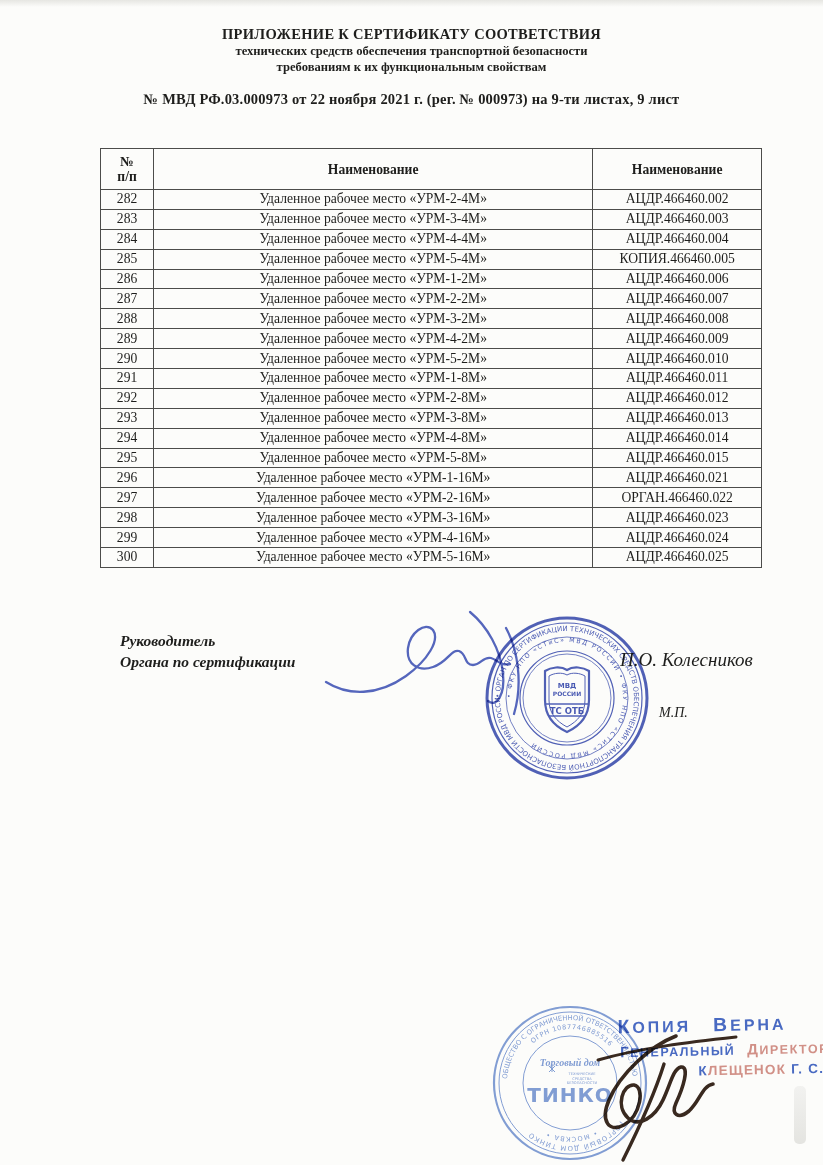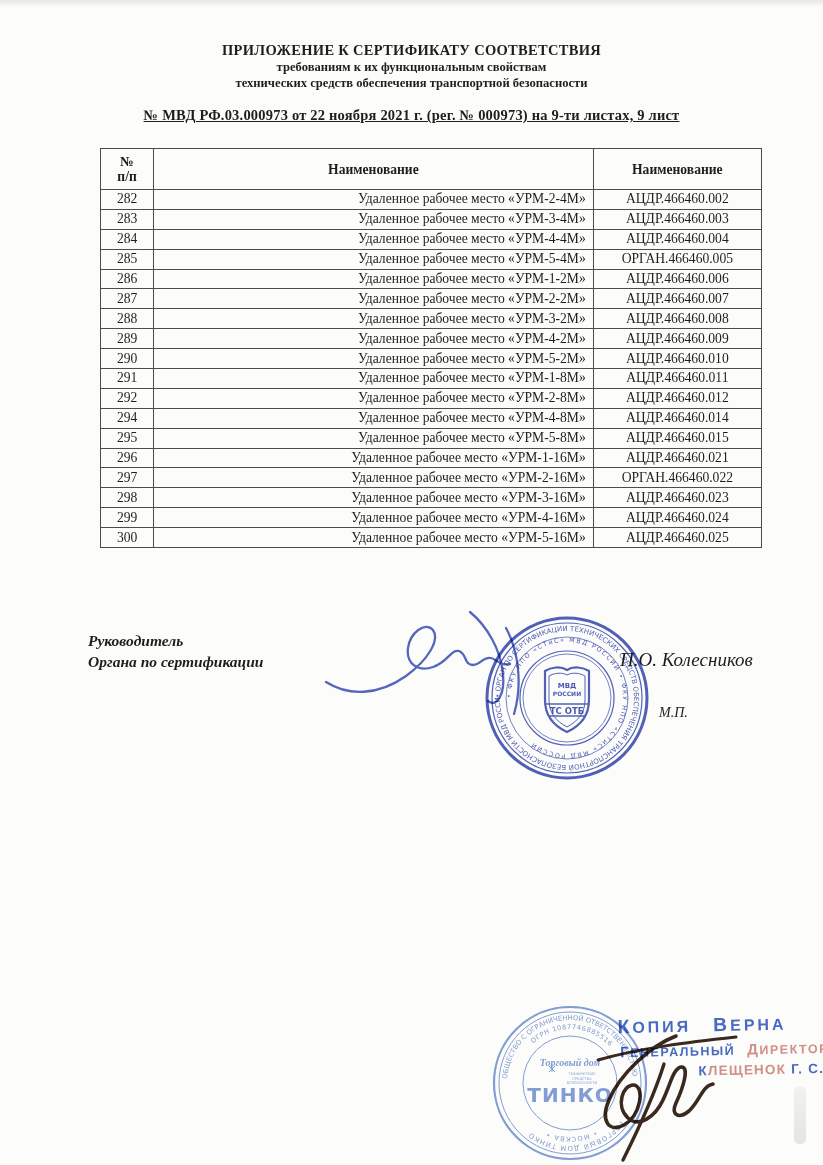--- a/index.html
+++ b/index.html
@@ -4,39 +4,39 @@
 <style>
   html,body{margin:0;padding:0;background:#e9e9e7;}
   .page{position:relative;width:823px;height:1165px;background:#fcfcfa;margin:0 auto;
         font-family:"Liberation Serif",serif;color:#1e1e1c;overflow:hidden;}
   .top-shade{position:absolute;top:0;left:0;right:0;height:7px;
         background:linear-gradient(#e6e6e2,rgba(255,255,255,0));}
   .scan-streak{position:absolute;left:794px;top:1086px;width:12px;height:58px;border-radius:5px;
         background:linear-gradient(#f0f0ee,#e0e0dc);opacity:.85;}
 
   
-  .hdr{position:absolute;top:42px;left:0;right:0;text-align:center;}
+  .hdr{position:absolute;top:26px;left:0;right:0;text-align:center;}
   .hdr .title{font-size:14.5px;font-weight:bold;letter-spacing:.3px;}
   .hdr .sub{font-size:12.6px;font-weight:bold;margin-top:1px;}
-  .hdr .cert{font-size:14.5px;font-weight:bold;margin-top:16px;letter-spacing:.2px;text-decoration:underline;}
+  .hdr .cert{font-size:14.5px;font-weight:bold;margin-top:16px;letter-spacing:.2px;}
 
   
   table.items{position:absolute;left:100px;top:148px;width:662px;border-collapse:collapse;
         border:1.5px solid #3f3f3d;}
   table.items th,table.items td{border:1px solid #4c4c4a;}
   table.items thead th{height:40px;font-size:13.6px;font-weight:bold;text-align:center;
         vertical-align:middle;line-height:15px;padding:0 4px;}
   table.items tbody td{height:18.9px;font-size:13.6px;line-height:16px;padding:0 7px;
         vertical-align:middle;white-space:nowrap;}
   .c-num{width:41px;text-align:center;}
-  .c-name{width:455px;text-align:right;}
+  .c-name{width:455px;text-align:center;}
   .c-code{width:160px;text-align:center;}
 
   
-  .role{position:absolute;left:88px;top:630px;font-size:15.5px;font-weight:bold;
+  .role{position:absolute;left:120px;top:630px;font-size:15.5px;font-weight:bold;
         font-style:italic;line-height:21px;}
   .approver-name{position:absolute;left:620px;top:649px;font-size:19px;font-weight:normal;
         font-style:italic;}
   .mp{position:absolute;left:659px;top:705px;font-size:14px;font-style:italic;}
 
   .stamp,.sig{position:absolute;mix-blend-mode:multiply;}
   svg text{font-family:"DejaVu Sans",sans-serif;}
   .script-text{font-family:"Liberation Serif",serif;font-style:italic;font-weight:bold;}
 
   
@@ -51,22 +51,22 @@
   .ink-pink{color:#d4928a;}
 </style>
 </head>
 <body>
 
 <div class="page">
   <div class="top-shade"></div>
 
   <div class="hdr">
     <div class="title">ПРИЛОЖЕНИЕ К СЕРТИФИКАТУ СООТВЕТСТВИЯ</div>
+    <div class="sub">технических средств обеспечения транспортной безопасности</div>
     <div class="sub">требованиям к их функциональным свойствам</div>
-    <div class="sub">технических средств обеспечения транспортной безопасности</div>
     <div class="cert">№ МВД РФ.03.000973 от 22 ноября 2021 г. (рег. № 000973) на 9-ти листах, 9 лист</div>
   </div>
 
   <table class="items">
     <thead>
       <tr>
         <th class="c-num">
           <span>№</span><br>
           <span>п/п</span>
         </th>
@@ -86,21 +86,21 @@
           <td class="c-code">АЦДР.466460.003</td>
         </tr>
         <tr>
           <td class="c-num">284</td>
           <td class="c-name">Удаленное рабочее место «УРМ-4-4М»</td>
           <td class="c-code">АЦДР.466460.004</td>
         </tr>
         <tr>
           <td class="c-num">285</td>
           <td class="c-name">Удаленное рабочее место «УРМ-5-4М»</td>
-          <td class="c-code">ОРГАН.466460.005</td>
+          <td class="c-code">КОПИЯ.466460.005</td>
         </tr>
         <tr>
           <td class="c-num">286</td>
           <td class="c-name">Удаленное рабочее место «УРМ-1-2М»</td>
           <td class="c-code">АЦДР.466460.006</td>
         </tr>
         <tr>
           <td class="c-num">287</td>
           <td class="c-name">Удаленное рабочее место «УРМ-2-2М»</td>
           <td class="c-code">АЦДР.466460.007</td>
@@ -122,20 +122,25 @@
         </tr>
         <tr>
           <td class="c-num">291</td>
           <td class="c-name">Удаленное рабочее место «УРМ-1-8М»</td>
           <td class="c-code">АЦДР.466460.011</td>
         </tr>
         <tr>
           <td class="c-num">292</td>
           <td class="c-name">Удаленное рабочее место «УРМ-2-8М»</td>
           <td class="c-code">АЦДР.466460.012</td>
+        </tr>
+        <tr>
+          <td class="c-num">293</td>
+          <td class="c-name">Удаленное рабочее место «УРМ-3-8М»</td>
+          <td class="c-code">АЦДР.466460.013</td>
         </tr>
         <tr>
           <td class="c-num">294</td>
           <td class="c-name">Удаленное рабочее место «УРМ-4-8М»</td>
           <td class="c-code">АЦДР.466460.014</td>
         </tr>
         <tr>
           <td class="c-num">295</td>
           <td class="c-name">Удаленное рабочее место «УРМ-5-8М»</td>
           <td class="c-code">АЦДР.466460.015</td>

